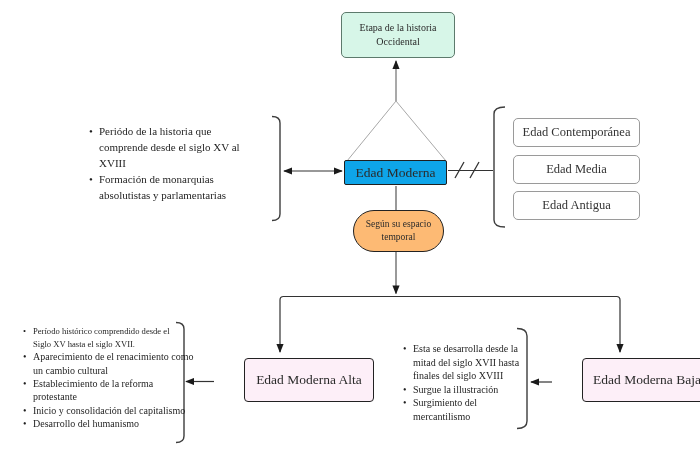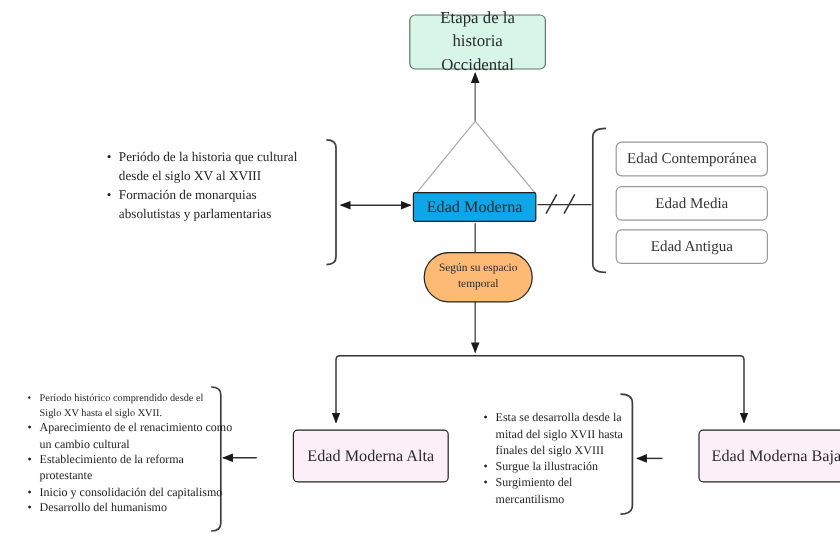--- a/index.html
+++ b/index.html
@@ -2,21 +2,21 @@
 <html><head>
 <meta charset="utf-8">
 <style>
   html,body{margin:0;padding:0;background:#ffffff;}
   #canvas{position:relative;width:700px;height:465px;background:#ffffff;overflow:hidden;
           font-family:"Liberation Serif",serif;}
   #connectors{position:absolute;left:0;top:0;width:700px;height:465px;z-index:1;}
   .node{position:absolute;display:flex;align-items:center;justify-content:center;text-align:center;
         color:#2b2b2b;box-sizing:border-box;z-index:2;}
   #root-node{left:341px;top:12px;width:114px;height:46px;background:#d7f6e8;
-             border:1.4px solid #5d7a6c;border-radius:5px;font-size:14px;line-height:1.4;padding:18px 5px;}
+             border:1.4px solid #5d7a6c;border-radius:5px;font-size:10px;line-height:1.4;padding:18px 5px;}
   #main-node{left:344px;top:160px;width:103px;height:25px;background:#0ea5e9;
              border:1.5px solid #1f1f1f;border-radius:2px;font-size:13.5px;}
   .era-node{left:513px;width:127px;height:29px;background:#ffffff;border:1px solid #9a9a9a;
             border-radius:5px;font-size:12.5px;color:#333;}
   #era-0{top:118px;} #era-1{top:154.5px;} #era-2{top:191px;}
   #condition-node{left:353px;top:210px;width:91px;height:42px;background:#fdba74;
              border:1.4px solid #222;border-radius:21px;font-size:9.5px;line-height:1.35;padding:0 9px;}
   .period-node{width:130px;height:44px;background:#fdeff8;border:1.4px solid #222;
              border-radius:4px;font-size:13.5px;margin-left:29px;}
   #alta-node{left:215px;top:358px;} #baja-node{left:553px;top:358px;}
@@ -61,21 +61,21 @@
     <line x1="552" y1="382" x2="531" y2="382" stroke="#333" stroke-width="1.2" marker-end="url(#arrow)"></line>
     <path d="M517,328.5 Q527,328.5 527,336 L527,421 Q527,428.5 517,428.5" fill="none" stroke="#3d3d3d" stroke-width="1.4"></path>
   </svg>
 
   <div class="node" id="root-node">Etapa de la historia Occidental</div>
 
   <div class="node" id="main-node">Edad Moderna</div>
 
   <div class="notes" id="notes-main">
     <ul>
-      <li>Periódo de la historia que cultural desde el siglo XV al XVIII</li>
+      <li>Periódo de la historia que comprende desde el siglo XV al XVIII</li>
       <li>Formación de monarquias absolutistas y parlamentarias</li>
     </ul>
   </div>
 
   <div class="node era-node" id="era-0">Edad Contemporánea</div>
   <div class="node era-node" id="era-1">Edad Media</div>
   <div class="node era-node" id="era-2">Edad Antigua</div>
 
   <div class="node" id="condition-node">Según su espacio temporal</div>
 

